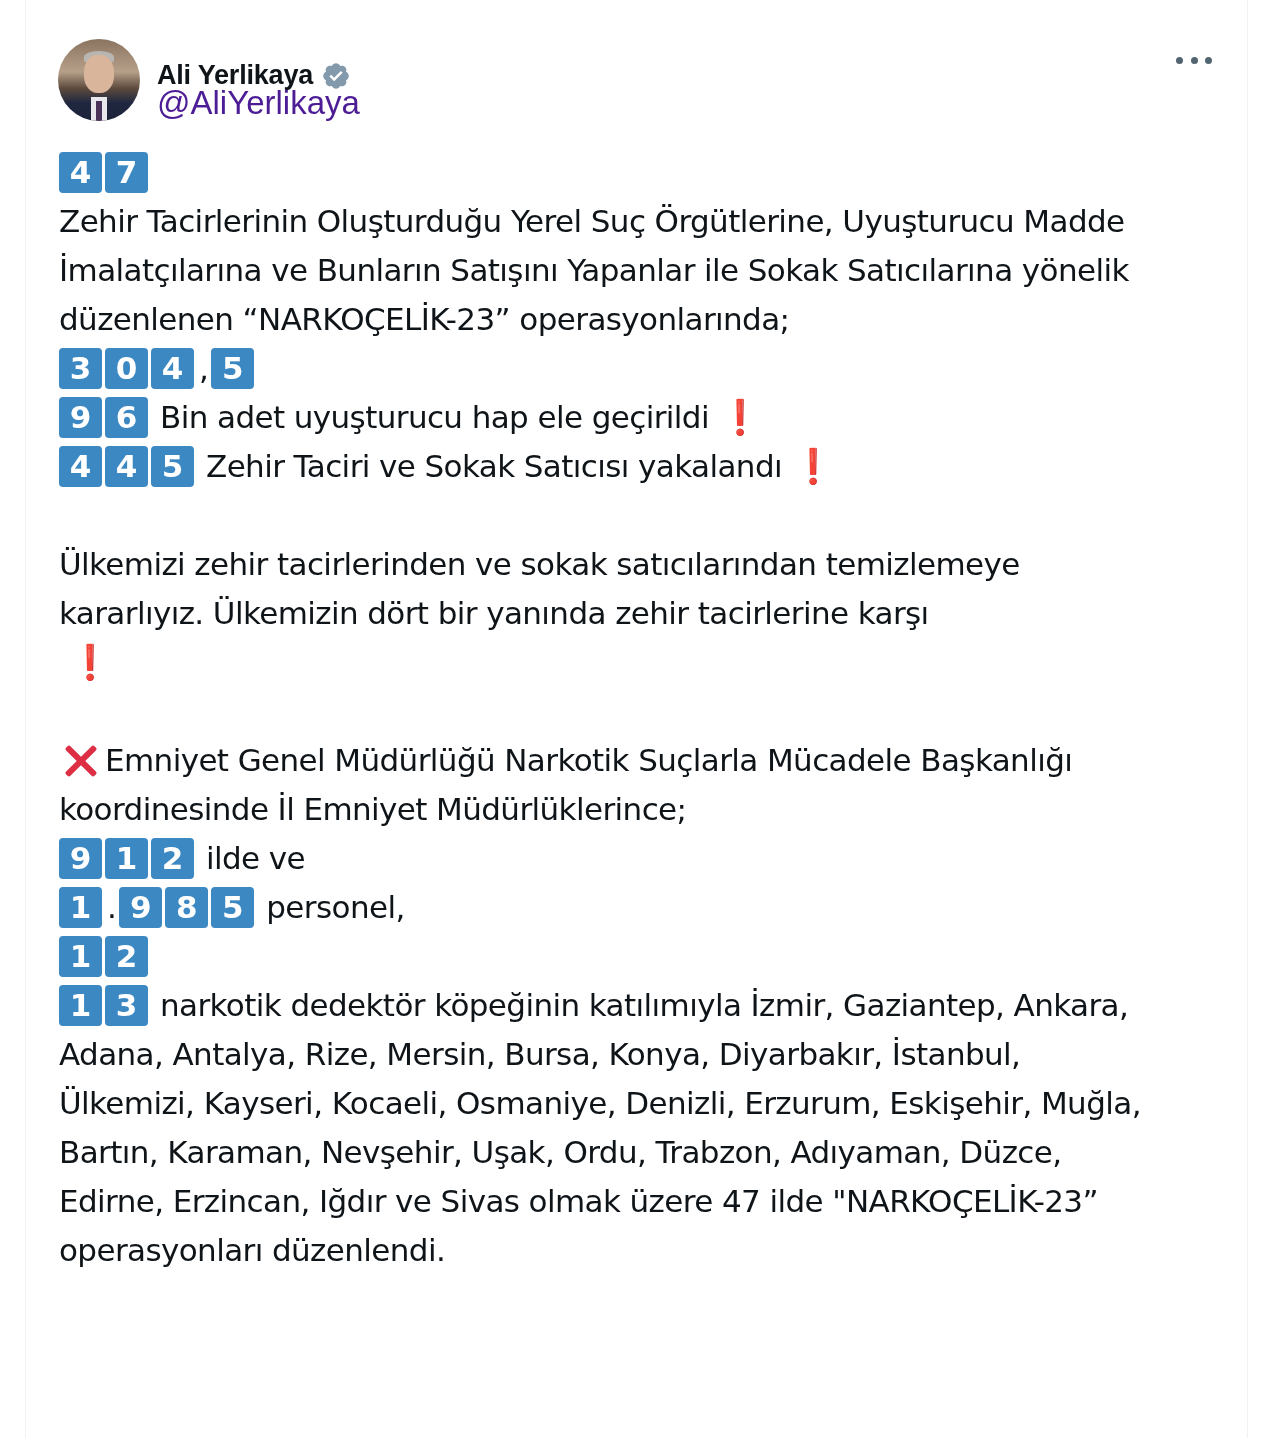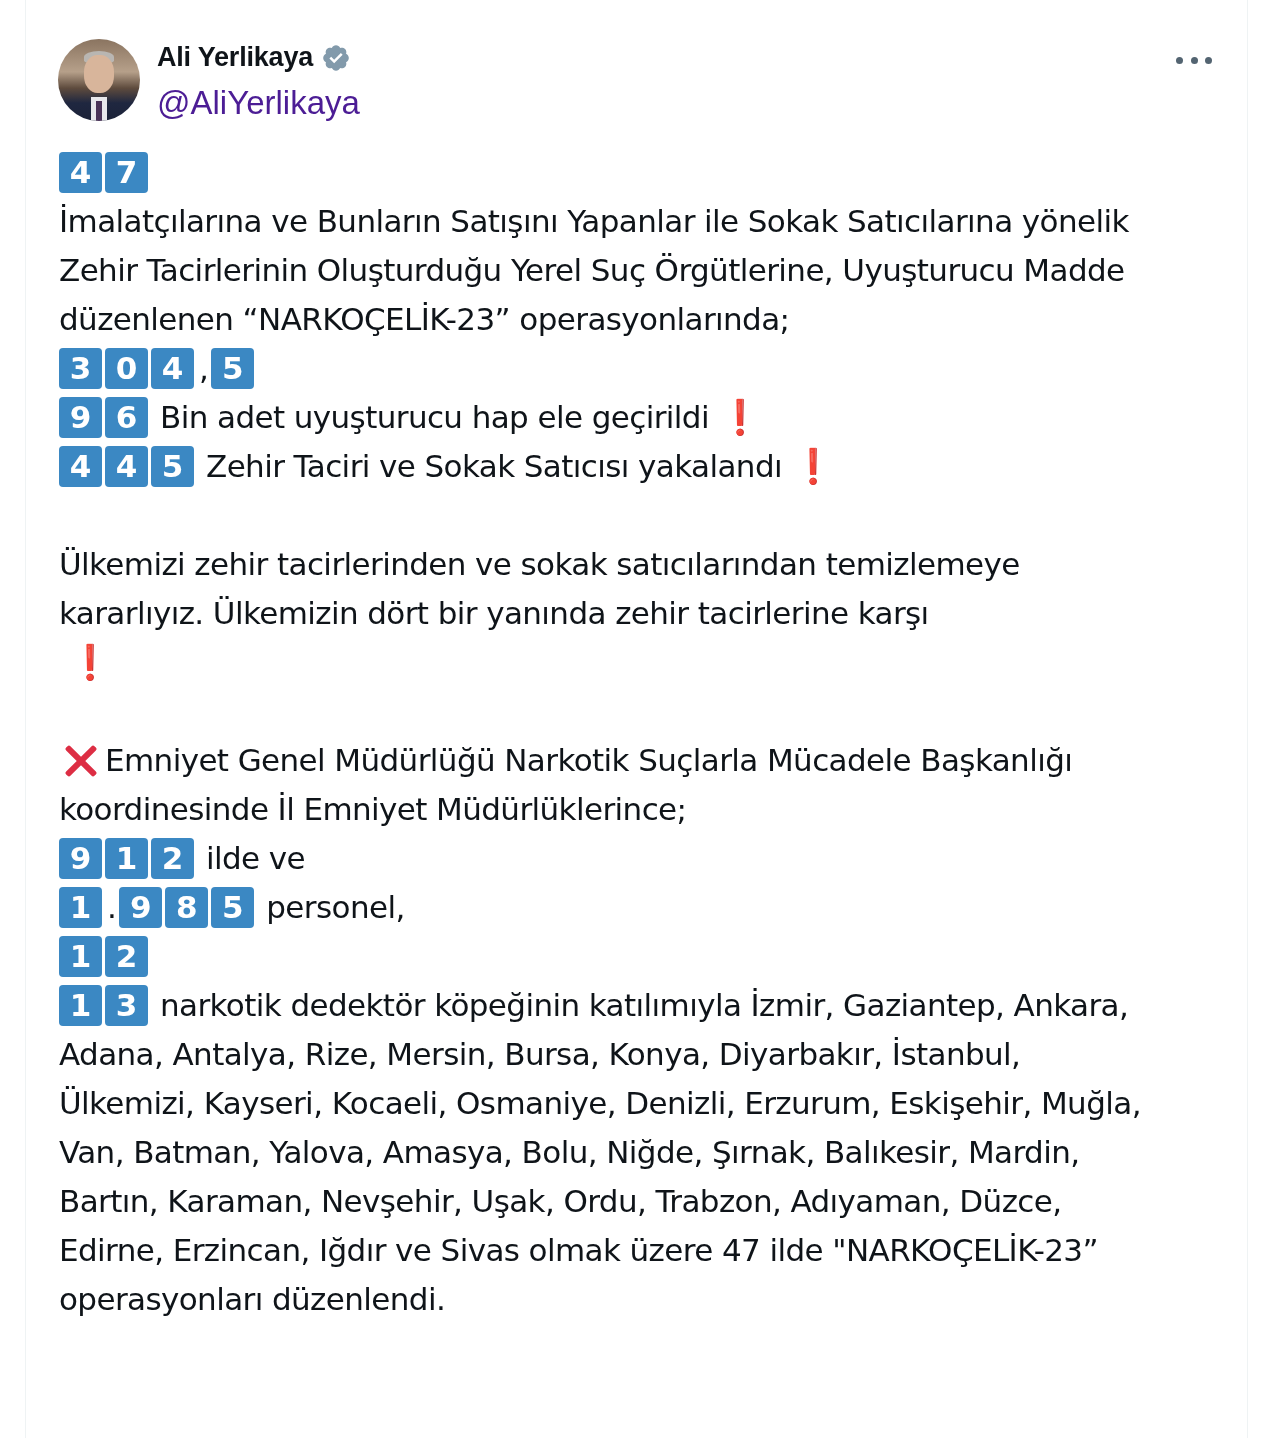--- a/index.html
+++ b/index.html
@@ -9,21 +9,21 @@
           border-left: 1px solid #eff3f4; border-right: 1px solid #eff3f4; background: #fff; }
   .avatar { position: absolute; left: 58px; top: 39px; width: 82px; height: 82px; border-radius: 50%;
             overflow: hidden; background: radial-gradient(circle at 50% 40%, #d9b9a0 0 18%, transparent 19%),
             linear-gradient(180deg, #8a7460 0%, #b6a08a 40%, #5e4b3d 60%, #1f2740 78%, #1c2238 100%); }
   .avatar .shirt { position: absolute; left: 33px; top: 58px; width: 16px; height: 30px; background: #e8e8ec; }
   .avatar .tie { position: absolute; left: 38px; top: 62px; width: 6px; height: 24px; background: #4a3358; }
   .avatar .face { position: absolute; left: 26px; top: 16px; width: 30px; height: 38px; border-radius: 45%;
                   background: #d8b59b; }
   .avatar .hair { position: absolute; left: 26px; top: 12px; width: 30px; height: 12px; border-radius: 50% 50% 20% 20%;
                   background: #b9b6b2; }
-  .name-row { position: absolute; left: 157px; top: 42px; display: flex; align-items: center; }
+  .name-row { position: absolute; left: 157px; top: 60px; display: flex; align-items: center; }
   .name { font-weight: bold; font-size: 27px; color: #0f1419; letter-spacing: -0.2px; }
   .verified { margin-left: 8px; width: 30px; height: 30px; }
   .handle { position: absolute; left: 157px; top: 84px; font-size: 33px; color: #4c1d95; }
   .more { position: absolute; left: 1176px; top: 51px; width: 36px; height: 18px; display: flex;
           justify-content: space-between; align-items: center; }
   .more span { width: 7px; height: 7px; border-radius: 50%; background: #536471; display: block; }
   .body { position: absolute; left: 59px; top: 148px; width: 1170px; font-size: 31px; line-height: 49px;
           color: #0f1419; font-family: "DejaVu Sans", sans-serif; letter-spacing: -0.6px; white-space: nowrap; }
   .line { height: 49px; display: flex; align-items: center; }
   .blank { height: 49px; }
@@ -66,22 +66,22 @@
   <span></span>
 </div>
 
 <div class="body">
 
   <div class="line">
     <span class="keycap">4</span>
     <span class="keycap">7</span>
     <span class="gap"></span>
   </div>
+  <div class="line">Zehir Tacirlerinin Oluşturduğu Yerel Suç Örgütlerine, Uyuşturucu Madde</div>
   <div class="line">İmalatçılarına ve Bunların Satışını Yapanlar ile Sokak Satıcılarına yönelik</div>
-  <div class="line">Zehir Tacirlerinin Oluşturduğu Yerel Suç Örgütlerine, Uyuşturucu Madde</div>
   <div class="line">düzenlenen “NARKOÇELİK-23” operasyonlarında;</div>
 
   <div class="line">
     <span class="keycap">3</span>
     <span class="keycap">0</span>
     <span class="keycap">4</span>
     <span class="sep">,</span>
     <span class="keycap">5</span>
     <span class="gap"></span>
   </div>
@@ -140,17 +140,16 @@
   </div>
   <div class="line">
     <span class="keycap">1</span>
     <span class="keycap">3</span>
     <span class="gap"></span>
     <span>narkotik dedektör köpeğinin katılımıyla İzmir, Gaziantep, Ankara,</span>
   </div>
 
   <div class="line">Adana, Antalya, Rize, Mersin, Bursa, Konya, Diyarbakır, İstanbul,</div>
   <div class="line">Ülkemizi, Kayseri, Kocaeli, Osmaniye, Denizli, Erzurum, Eskişehir, Muğla,</div>
-  <div class="line">Van, Batman, Yalova, Amasya, Bolu, Niğde, Şırnak, Balıkesir, Mardin,</div>
   <div class="line">Bartın, Karaman, Nevşehir, Uşak, Ordu, Trabzon, Adıyaman, Düzce,</div>
   <div class="line">Edirne, Erzincan, Iğdır ve Sivas olmak üzere 47 ilde "NARKOÇELİK-23”</div>
   <div class="line">operasyonları düzenlendi.</div>
 </div>
 
 </body></html>

